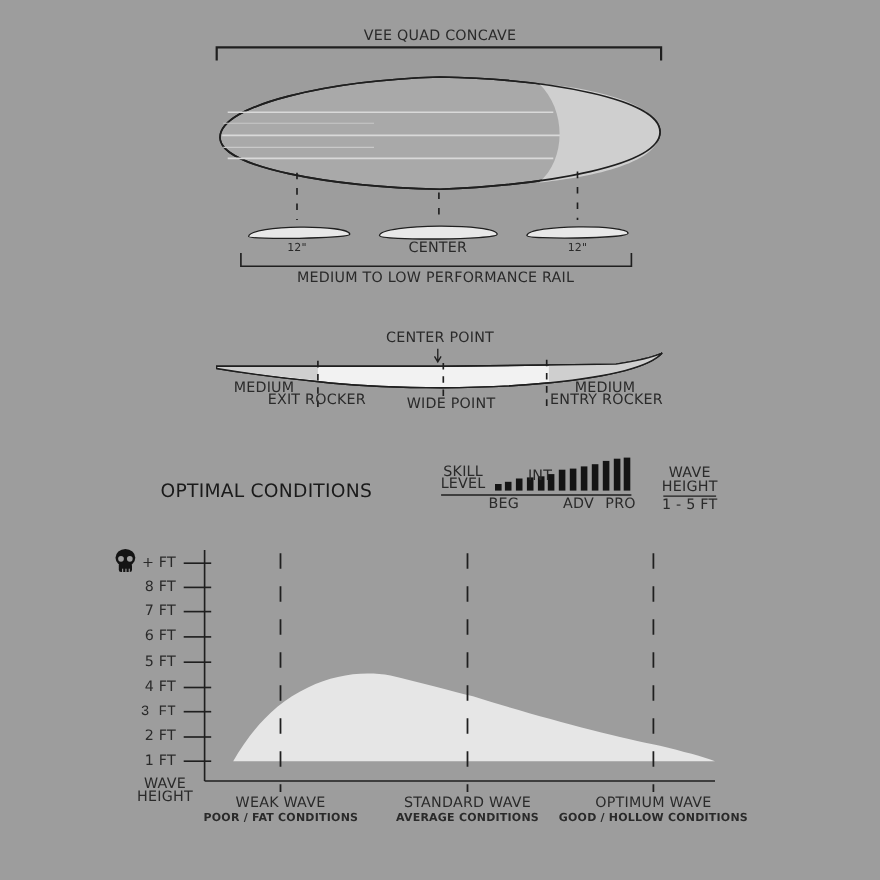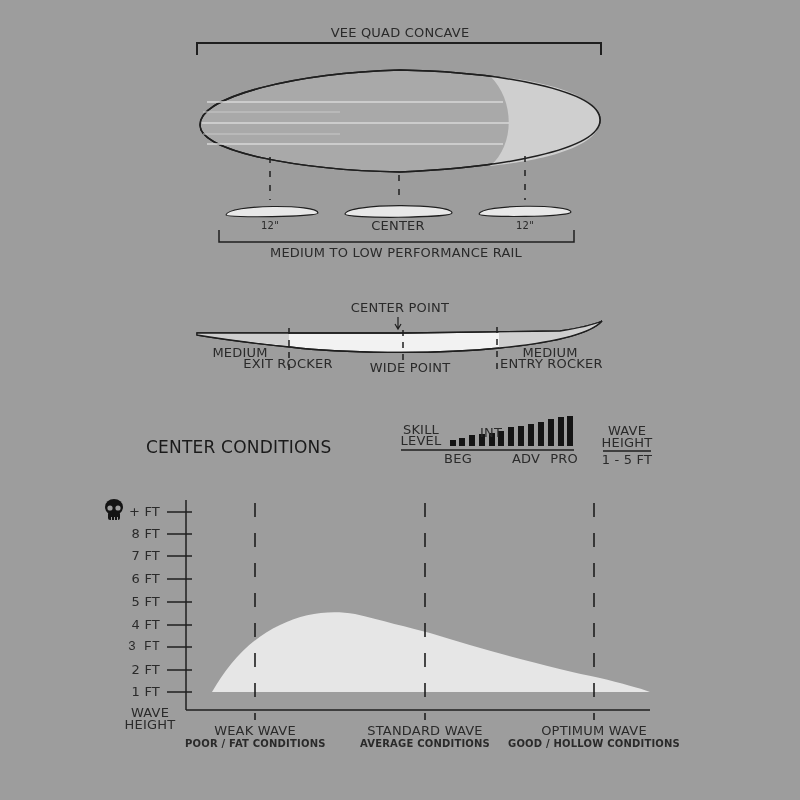--- a/index.html
+++ b/index.html
@@ -110,21 +110,21 @@
 <div class="lbl" style="left:495px;top:220px;width:60px;font-size:10px;">12"</div>
 <div class="lbl" style="left:246px;top:247px;width:300px;">MEDIUM TO LOW PERFORMANCE RAIL</div>
 
 <div class="lbl" style="left:340px;top:302px;width:120px;">CENTER POINT</div>
 <div class="lbl" style="left:195px;top:347px;width:90px;">MEDIUM</div>
 <div class="lbl" style="left:195px;top:358px;width:90px;margin-left:48px;">EXIT ROCKER</div>
 <div class="lbl" style="left:360px;top:362px;width:100px;">WIDE POINT</div>
 <div class="lbl" style="left:500px;top:347px;width:100px;">MEDIUM</div>
 <div class="lbl" style="left:500px;top:358px;width:100px;">ENTRY ROCKER</div>
 
-<div class="lbl" style="left:146px;top:438px;font-size:17px;line-height:18px;color:#1a1a1a;text-align:left;">CENTER CONDITIONS</div>
+<div class="lbl" style="left:146px;top:438px;font-size:17px;line-height:18px;color:#1a1a1a;text-align:left;">OPTIMAL CONDITIONS</div>
 <div class="lbl" style="left:400px;top:424px;width:42px;">SKILL</div>
 <div class="lbl" style="left:400px;top:435px;width:42px;">LEVEL</div>
 <div class="lbl" style="left:440px;top:453px;width:36px;">BEG</div>
 <div class="lbl" style="left:476px;top:427px;width:30px;">INT</div>
 <div class="lbl" style="left:508px;top:453px;width:36px;">ADV</div>
 <div class="lbl" style="left:544px;top:453px;width:34px;text-align:right;">PRO</div>
 <div class="lbl" style="left:600px;top:425px;width:54px;">WAVE</div>
 <div class="lbl" style="left:600px;top:437px;width:54px;">HEIGHT</div>
 <div class="lbl" style="left:600px;top:454px;width:54px;">1 - 5 FT</div>
 

